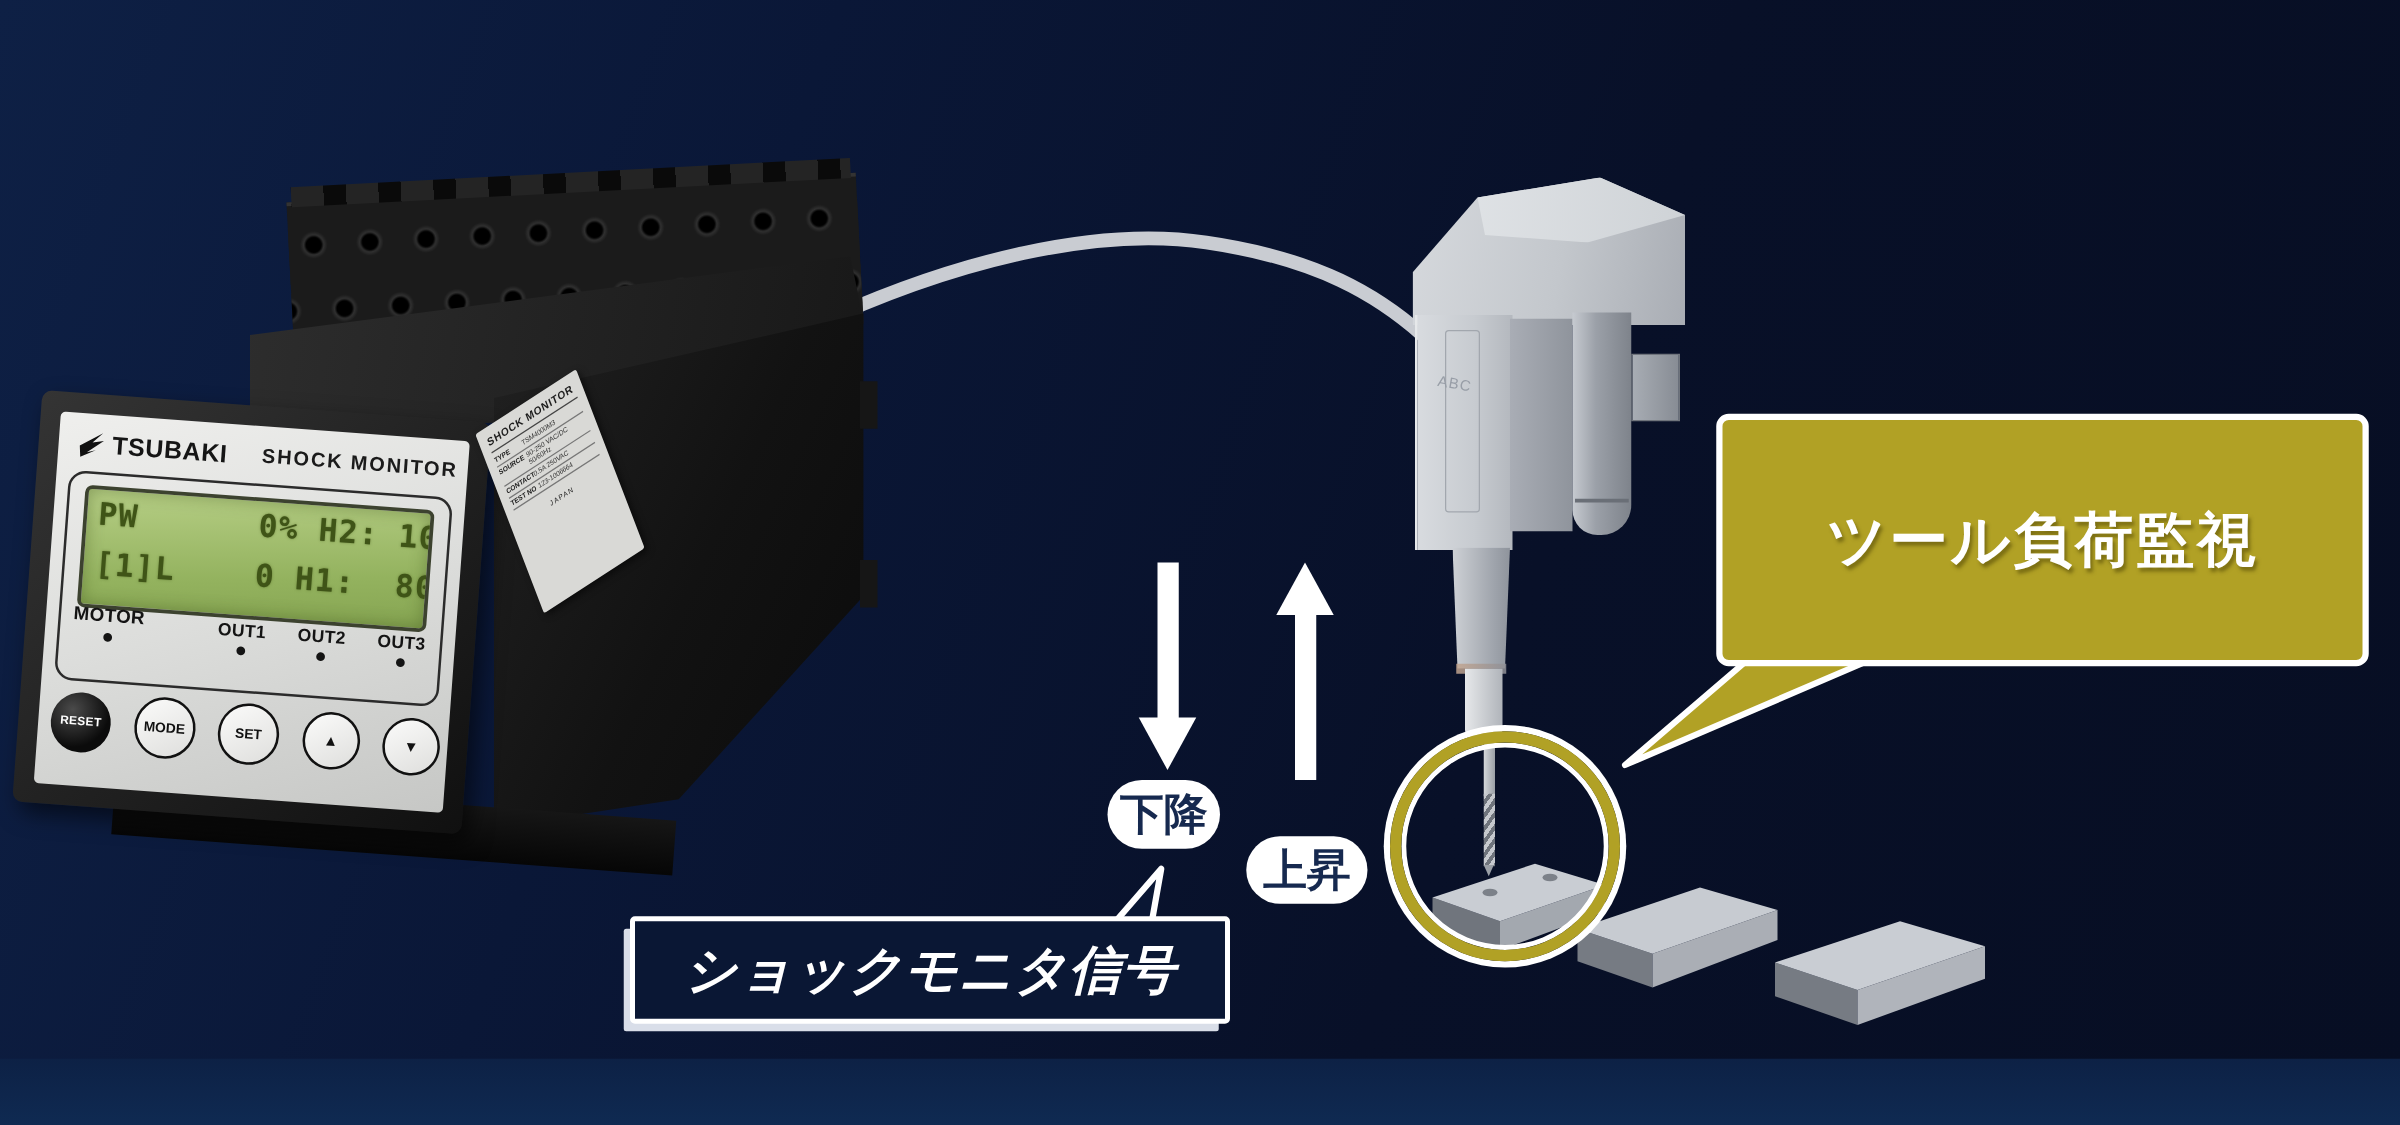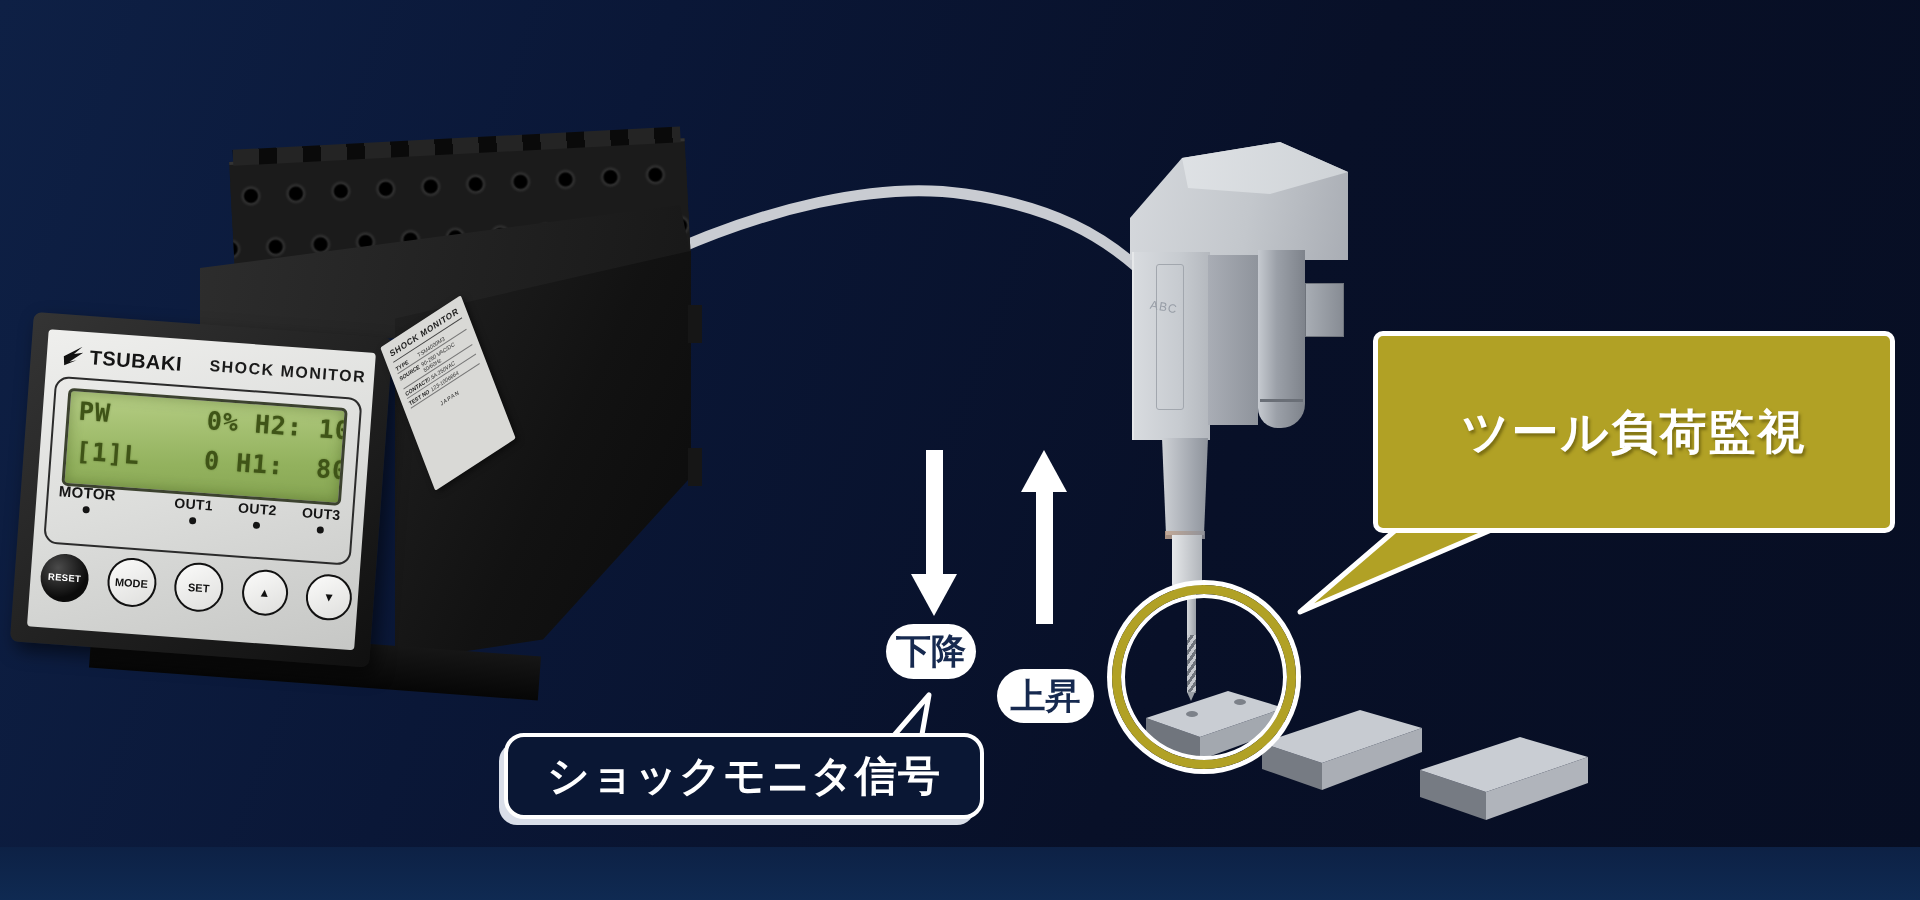--- a/index.html
+++ b/index.html
@@ -126,23 +126,23 @@
   #arrow-up{left:1021px;top:450px;width:46px;height:174px;}
   #arrow-up .head{position:absolute;left:0;top:0;width:0;height:0;
     border-left:23px solid transparent;border-right:23px solid transparent;border-bottom:42px solid #fff;}
   #arrow-up .shaft{position:absolute;left:15px;top:40px;width:17px;height:134px;background:#fff;}
   
   .pill{z-index:6;background:#fff;border-radius:28px;display:flex;align-items:center;
     justify-content:center;font-weight:800;color:#16294f;font-size:35px;}
   #pill-descend{left:886px;top:624px;width:90px;height:55px;}
   #pill-ascend{left:997px;top:625px;width:97px;height:54px;margin-top:44px;}
   #signal-bubble{left:504px;top:733px;width:480px;height:86px;z-index:6;box-sizing:border-box;
-    background:#0a1734;border:4px solid #fff;border-radius:20px;
+    background:#0a1734;border:4px solid #fff;border-radius:4px;
     display:flex;align-items:center;justify-content:center;
-    box-shadow:-7px 8px 0 -2px rgba(235,240,248,.92);}
+    box-shadow:-7px 8px 0 -2px rgba(235,240,248,.92);font-style:italic;}
   #signal-bubble .txt{color:#fff;font-weight:800;font-size:42px;letter-spacing:1px;}
   #callout-box{left:1373px;top:331px;width:522px;height:202px;z-index:6;box-sizing:border-box;
     background:#b1a125;border:5px solid #fff;border-radius:10px;
     display:flex;flex-direction:column;align-items:center;justify-content:center;}
   #callout-box .line{color:#fff;font-weight:800;font-size:47px;line-height:1.45;
     letter-spacing:2px;text-shadow:2px 3px 3px rgba(70,60,0,.5);}
 </style>
 </head>
 <body>
 

